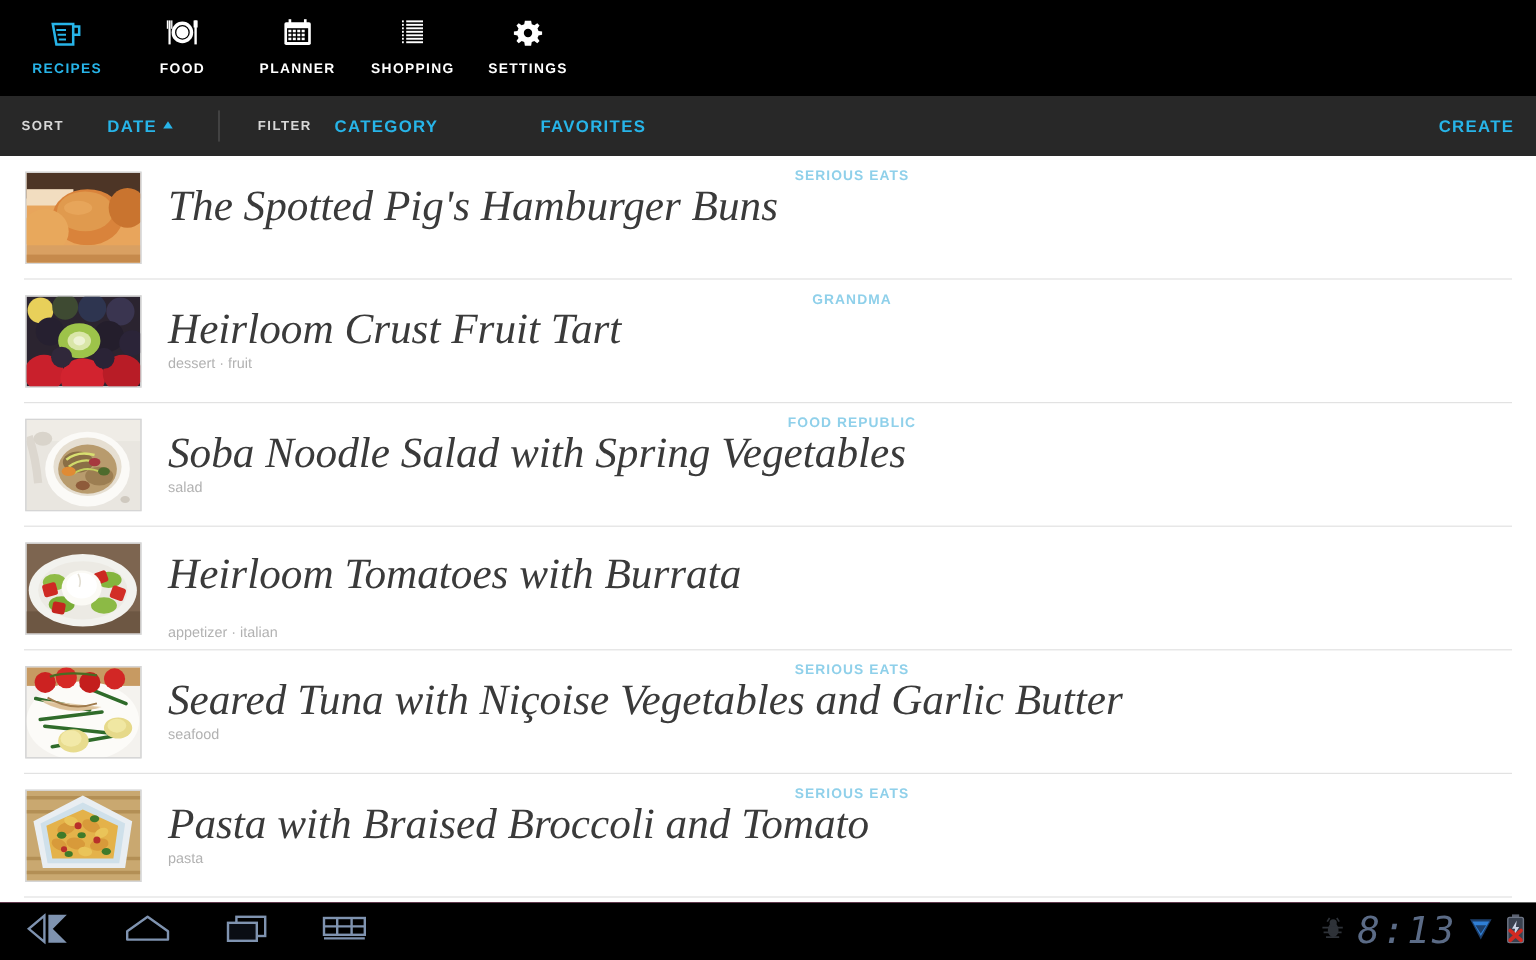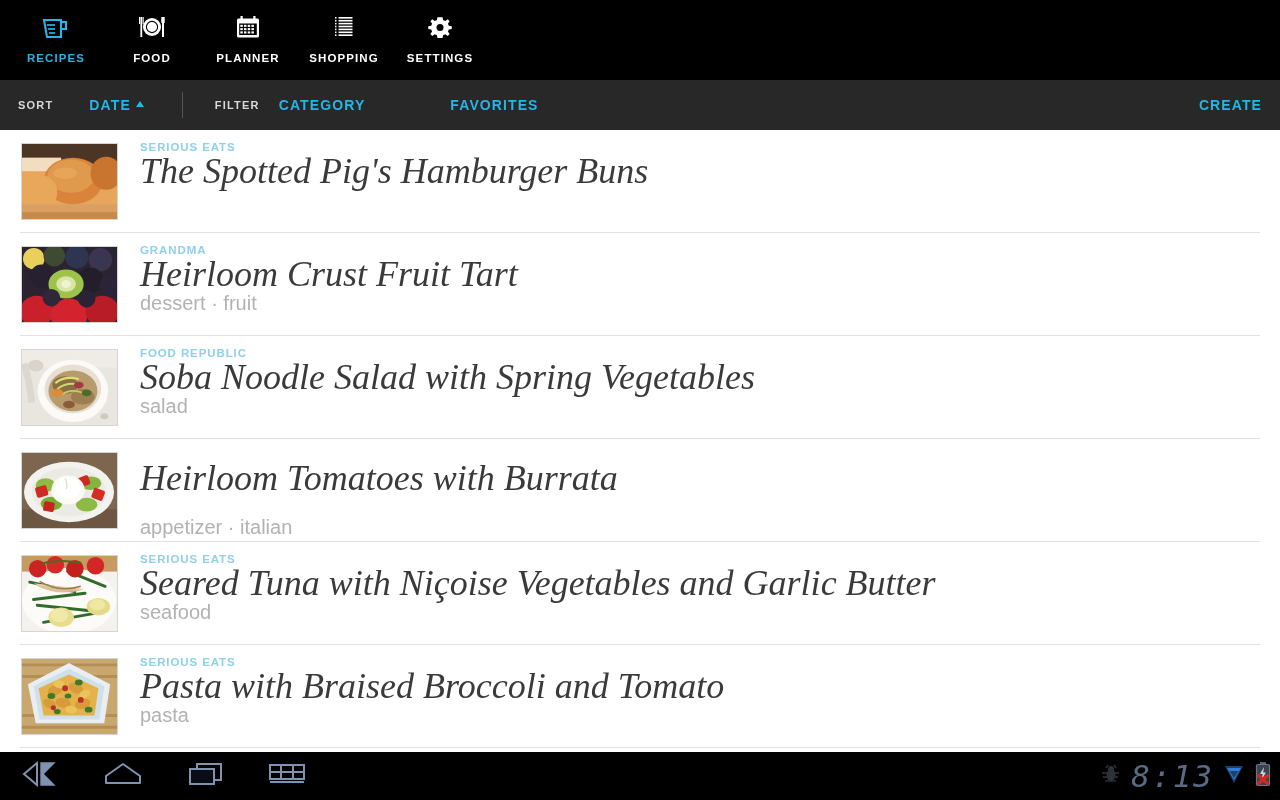--- a/index.html
+++ b/index.html
@@ -161,31 +161,32 @@
   }
   .rowtext.no-source { padding-top: 22px; justify-content: flex-start; }
 
   .source {
     font-size: 11.5px;
     font-weight: bold;
     letter-spacing: 0.9px;
     color: #8fd0ea;
     line-height: 14px;
     height: 14px;
+    text-align: center;
   }
   .title {
     font-family: "Liberation Serif", "DejaVu Serif", serif;
     font-style: italic;
     font-size: 36px;
     color: #3a3a3a;
     line-height: 34px;
     white-space: nowrap;
   }
   .tags {
-    font-size: 20px;
+    font-size: 12px;
     color: #b2b2b2;
     line-height: 20px;
     margin-top: 2px;
   }
   .rowtext.no-source .tags { margin-top: 22px; }
   .rowtext.no-source .title { margin-top: 0; }
 
   
   .sysbar {
     position: absolute;

